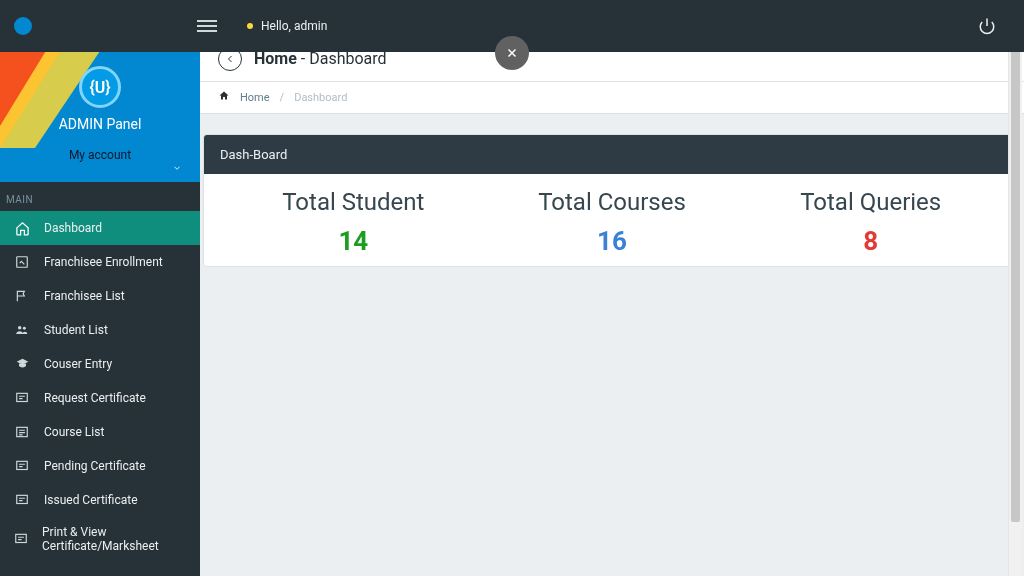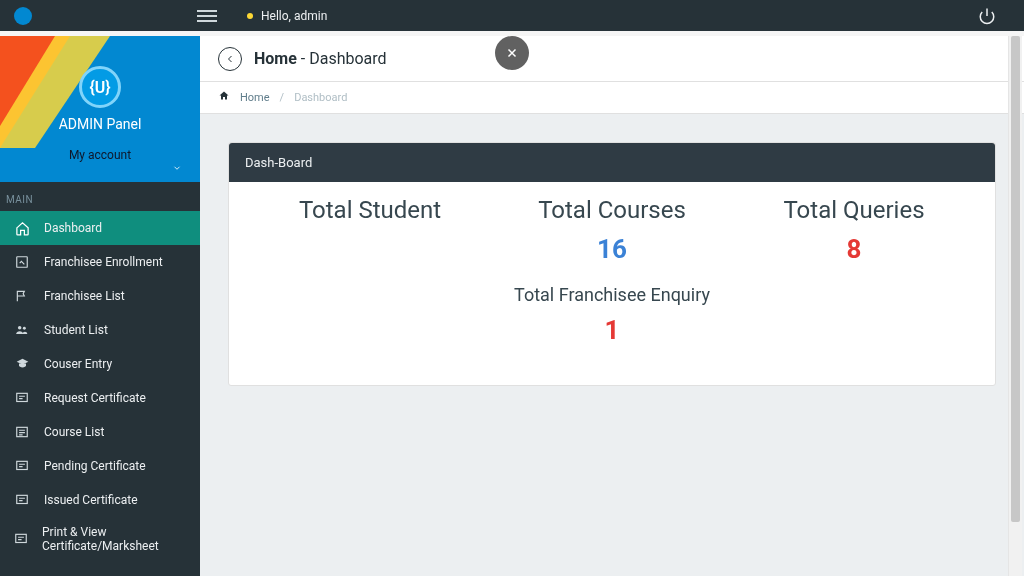--- a/index.html
+++ b/index.html
@@ -1,18 +1,18 @@
 <!DOCTYPE html>
 <html><head>
 <meta charset="utf-8">
 <style>
   * { box-sizing: border-box; margin: 0; padding: 0; }
   html, body { width: 1024px; height: 576px; font-family: -apple-system, "Segoe UI", Roboto, Arial, sans-serif; overflow: hidden; background: #f5f5f5; }
   .topbar {
-    position: absolute; left: 0; right: 0; top: 0; height: 31px;
+    position: absolute; left: 0; right: 0; top: 0; height: 52px;
     background: #263238; color: #cfd8dc; display: flex; align-items: center;
     z-index: 5;
   }
   .topbar .circle-btn {
     width: 18px; height: 18px; border-radius: 50%; background: #0288d1;
     margin-left: 14px;
   }
   .topbar .spacer-to-menu { width: 165px; }
   .topbar .hamburger { width: 20px; cursor: pointer; }
   .topbar .hamburger div { height: 2px; background: #cfd8dc; margin: 3px 0; }
@@ -77,21 +77,21 @@
   .page-header h1 .thin { font-weight: 400; }
   .breadcrumb {
     background: #fff; height: 32px; border-bottom: 1px solid #e0e0e0;
     display: flex; align-items: center; padding: 0 18px; gap: 10px;
     font-size: 11px; color: #607d8b;
   }
   .breadcrumb .home-ic { color: #263238; }
   .breadcrumb .sep { color: #b0bec5; }
   .breadcrumb .cur { color: #b0bec5; }
 
-  .content-pad { padding: 28px; }
+  .content-pad { padding: 3px; margin-top: 17px; }
   .card {
     background: #fff; border: 1px solid #e0e0e0; border-radius: 3px;
   }
   .card-header {
     background: #2f3b44; color: #eceff1; font-size: 13px;
     padding: 12px 16px; border-radius: 3px 3px 0 0;
   }
   .stats-row1 {
     display: flex; padding: 14px 20px 10px;
   }
@@ -298,34 +298,31 @@
     <span class="cur">Dashboard</span>
   </div>
 
   <div class="content-pad">
     <div class="card">
       <div class="card-header">Dash-Board</div>
 
       <div class="stats-row1">
         <div class="stat">
           <div class="stat-label">Total Student</div>
+          <div class="stat-value green">14</div>
         </div>
         <div class="stat">
           <div class="stat-label">Total Courses</div>
           <div class="stat-value blue">16</div>
         </div>
         <div class="stat">
           <div class="stat-label">Total Queries</div>
           <div class="stat-value red">8</div>
         </div>
       </div>
 
-      <div class="stats-row2">
-        <div class="stat-label">Total Franchisee Enquiry</div>
-        <div class="stat-value">1</div>
-      </div>
     </div>
   </div>
 </div>
 
 <div class="main-scrollbar">
   <div class="thumb"></div>
 </div>
 
 </body></html>

